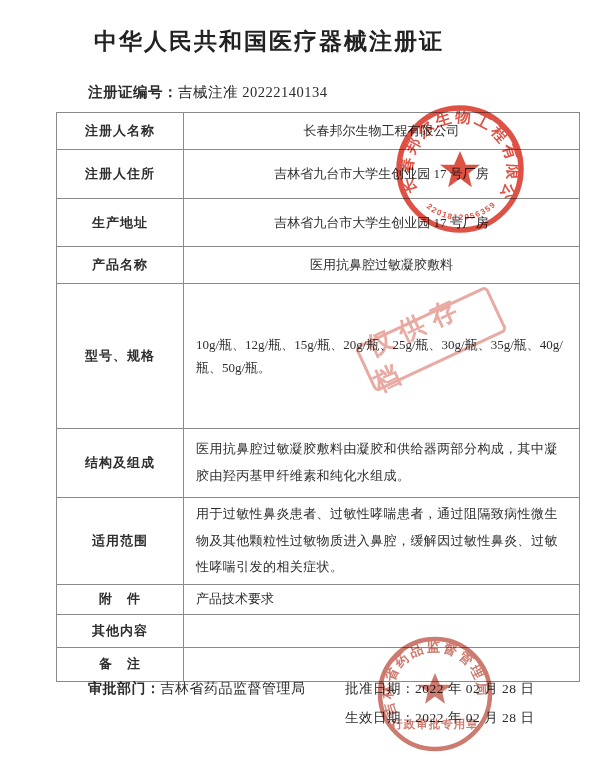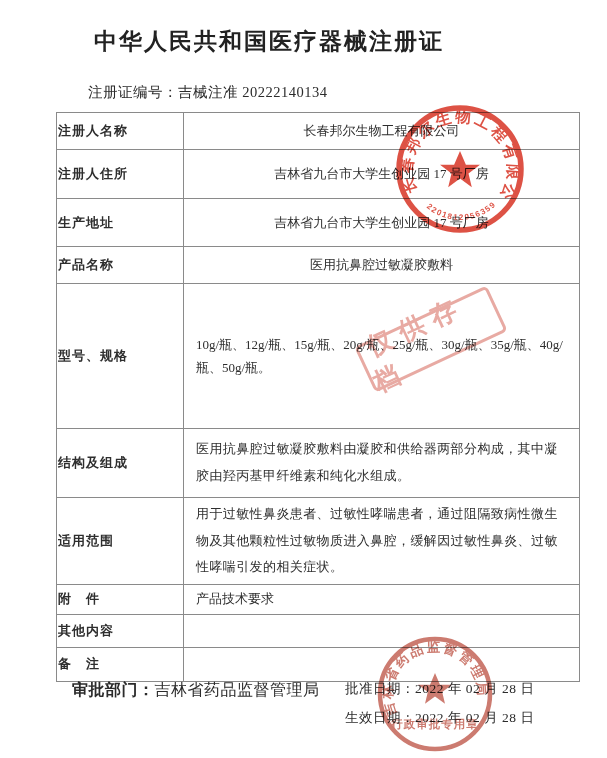--- a/index.html
+++ b/index.html
@@ -11,42 +11,42 @@
   .page-title{
     position:absolute;top:26px;left:0;width:538px;
     text-align:center;font-size:23px;font-weight:bold;
     font-family:"Liberation Sans","DejaVu Sans",sans-serif;
     letter-spacing:2px;color:#222;
   }
   .reg-line{
     position:absolute;top:83px;left:88px;font-size:14.5px;
     letter-spacing:.5px;
   }
-  .reg-line .lbl{font-weight:normal;margin-top:8px;}
+  .reg-line .lbl{font-weight:bold;margin-top:8px;}
   table.cert{
     position:absolute;left:56px;top:112px;width:524px;
     border-collapse:collapse;table-layout:fixed;
   }
   table.cert td{
     border:1px solid #8a8a8a;vertical-align:middle;
     font-size:13px;color:#2e2e2e;
   }
   td.lbl{
-    width:124px;text-align:left;font-weight:bold;
+    width:124px;text-align:center;font-weight:bold;
     font-size:15px;letter-spacing:1px;color:#262626;
   }
   td.val{padding:3px 12px;}
   td.val.center{text-align:center;}
   td.val.left{text-align:left;}
   td.val.prose{line-height:2.05;letter-spacing:.4px;}
   tr.r0{height:37px}tr.r1{height:49px}tr.r2{height:48px}tr.r3{height:37px}
   tr.r4{height:145px}tr.r5{height:69px}tr.r6{height:76px}tr.r7{height:30px}
   tr.r8{height:33px}tr.r9{height:34px}
   .footer-left{
-    position:absolute;left:72px;top:680px;font-size:16px;letter-spacing:.5px;
+    position:absolute;left:88px;top:680px;font-size:14px;letter-spacing:.5px;
   }
   .footer-left .lbl{font-weight:bold;}
   .date-block{position:absolute;left:345px;top:680px;font-size:13.5px;}
   .date-row{margin-bottom:11px;white-space:nowrap;letter-spacing:.5px;}
   
   .stamp{position:absolute;mix-blend-mode:multiply;pointer-events:none;}
   #company-seal{left:385px;top:94px;width:150px;height:150px;opacity:.88;}
   #gov-seal{left:370px;top:629px;width:130px;height:130px;opacity:.8;}
   #archive-stamp{
     left:358px;top:314px;width:140px;height:44px;

